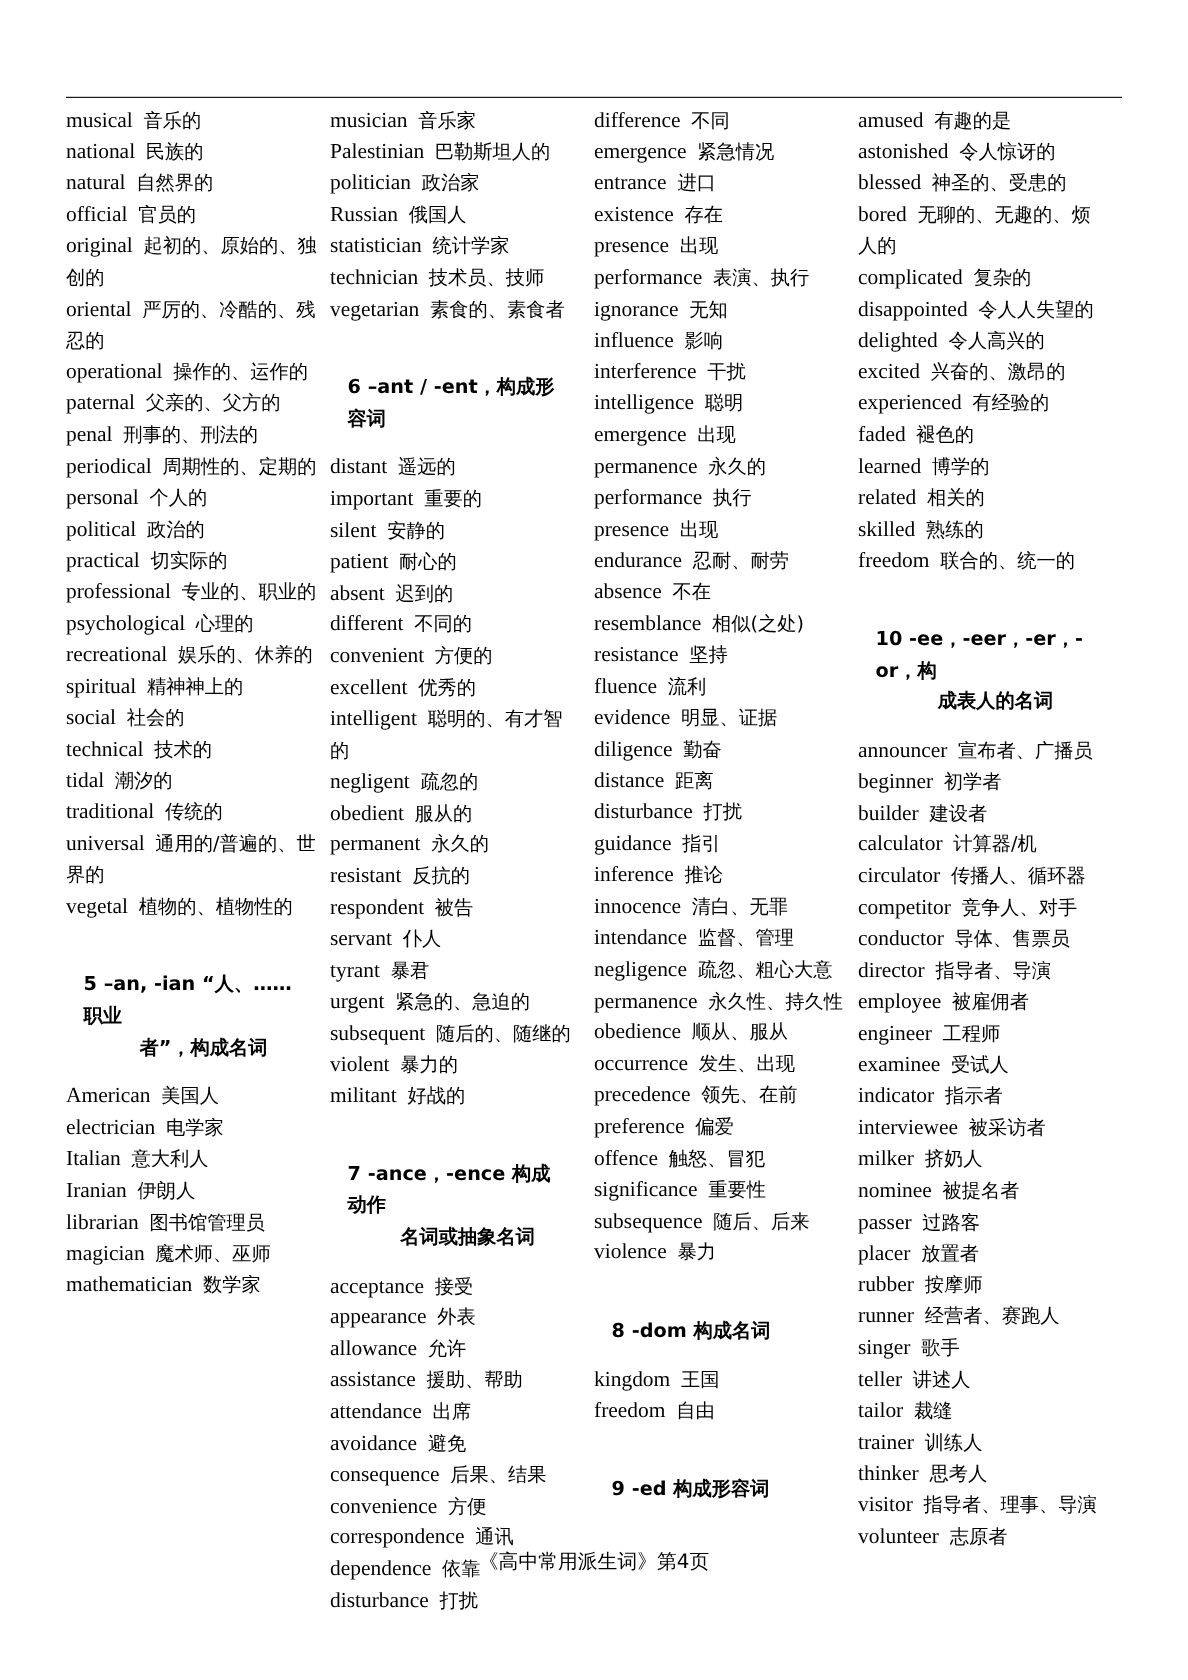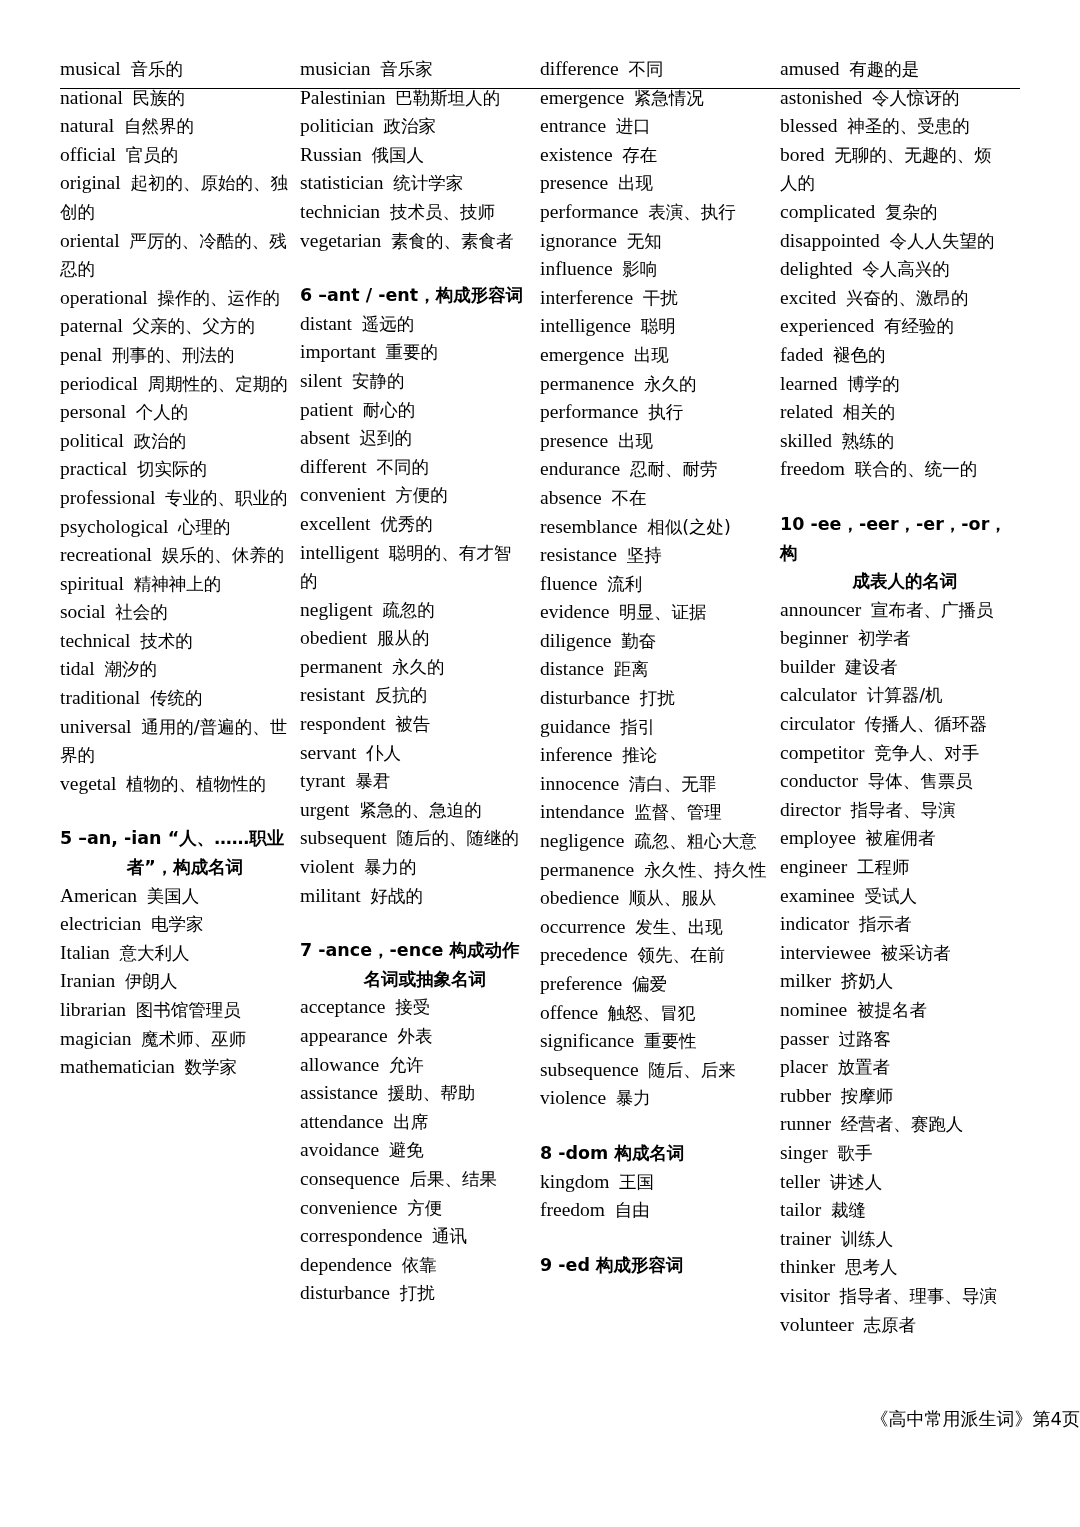--- a/index.html
+++ b/index.html
@@ -13,21 +13,21 @@
     font-family: "Liberation Serif", serif;
     color: #000000;
     position: relative;
   }
   .page {
     position: absolute;
     left: 0; top: 0;
     width: 1080px;
     height: 1527px;
     box-sizing: border-box;
-    padding: 47px 60px 0 60px;
+    padding: 88px 60px 0 60px;
   }
   .top-rule {
     position: absolute;
     left: 60px;
     right: 60px;
     top: 88px;
     border-top: 1px solid #000;
   }
   .columns {
     display: flex;
@@ -49,42 +49,42 @@
     font-family: "Liberation Serif", serif;
   }
   .entry .cn {
     font-family: "DejaVu Sans", sans-serif;
     font-size: 17.5px;
   }
   .heading {
     font-size: 19px;
     line-height: 28.6px;
     font-weight: bold;
-    margin: 0;
+    margin: 16px;
     font-family: "Liberation Serif", serif;
   }
   .heading .cn {
     font-family: "DejaVu Sans", sans-serif;
     font-size: 17.5px;
     font-weight: bold;
   }
   .heading .cont {
     display: block;
     padding-left: 22px;
     text-align: center;
   }
   .spacer {
     height: 26px;
   }
   .footer {
     position: absolute;
     left: 0;
     right: 0;
     bottom: 96px;
-    text-align: right;
+    text-align: center;
     font-size: 18px;
     font-family: "DejaVu Sans", sans-serif;
   }
 </style>
 </head>
 <body>
 
 <div class="page">
   <div class="top-rule"></div>
   <div class="columns" id="columns">

